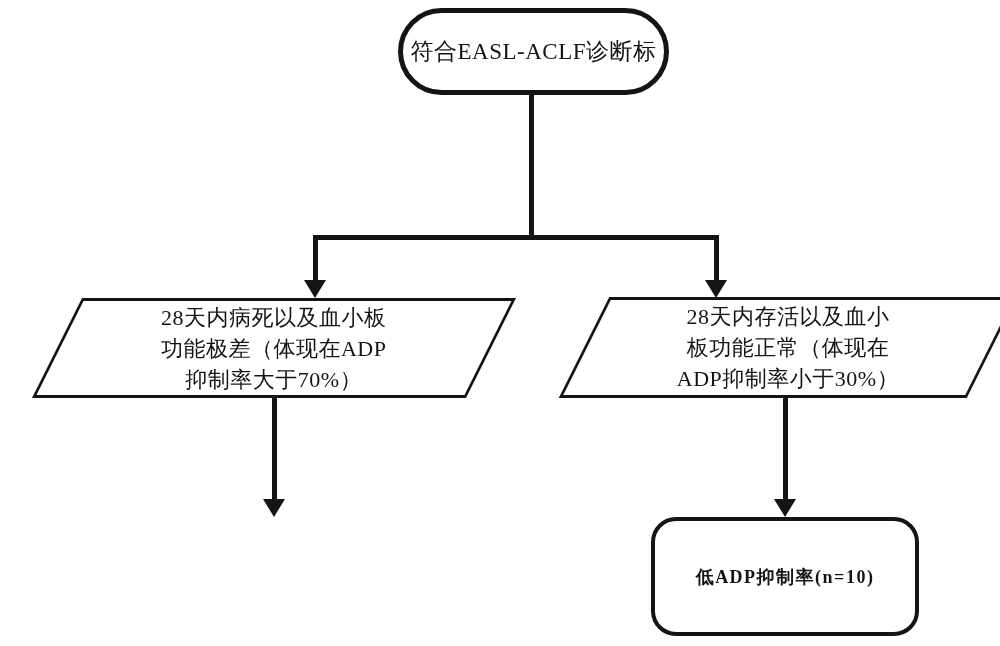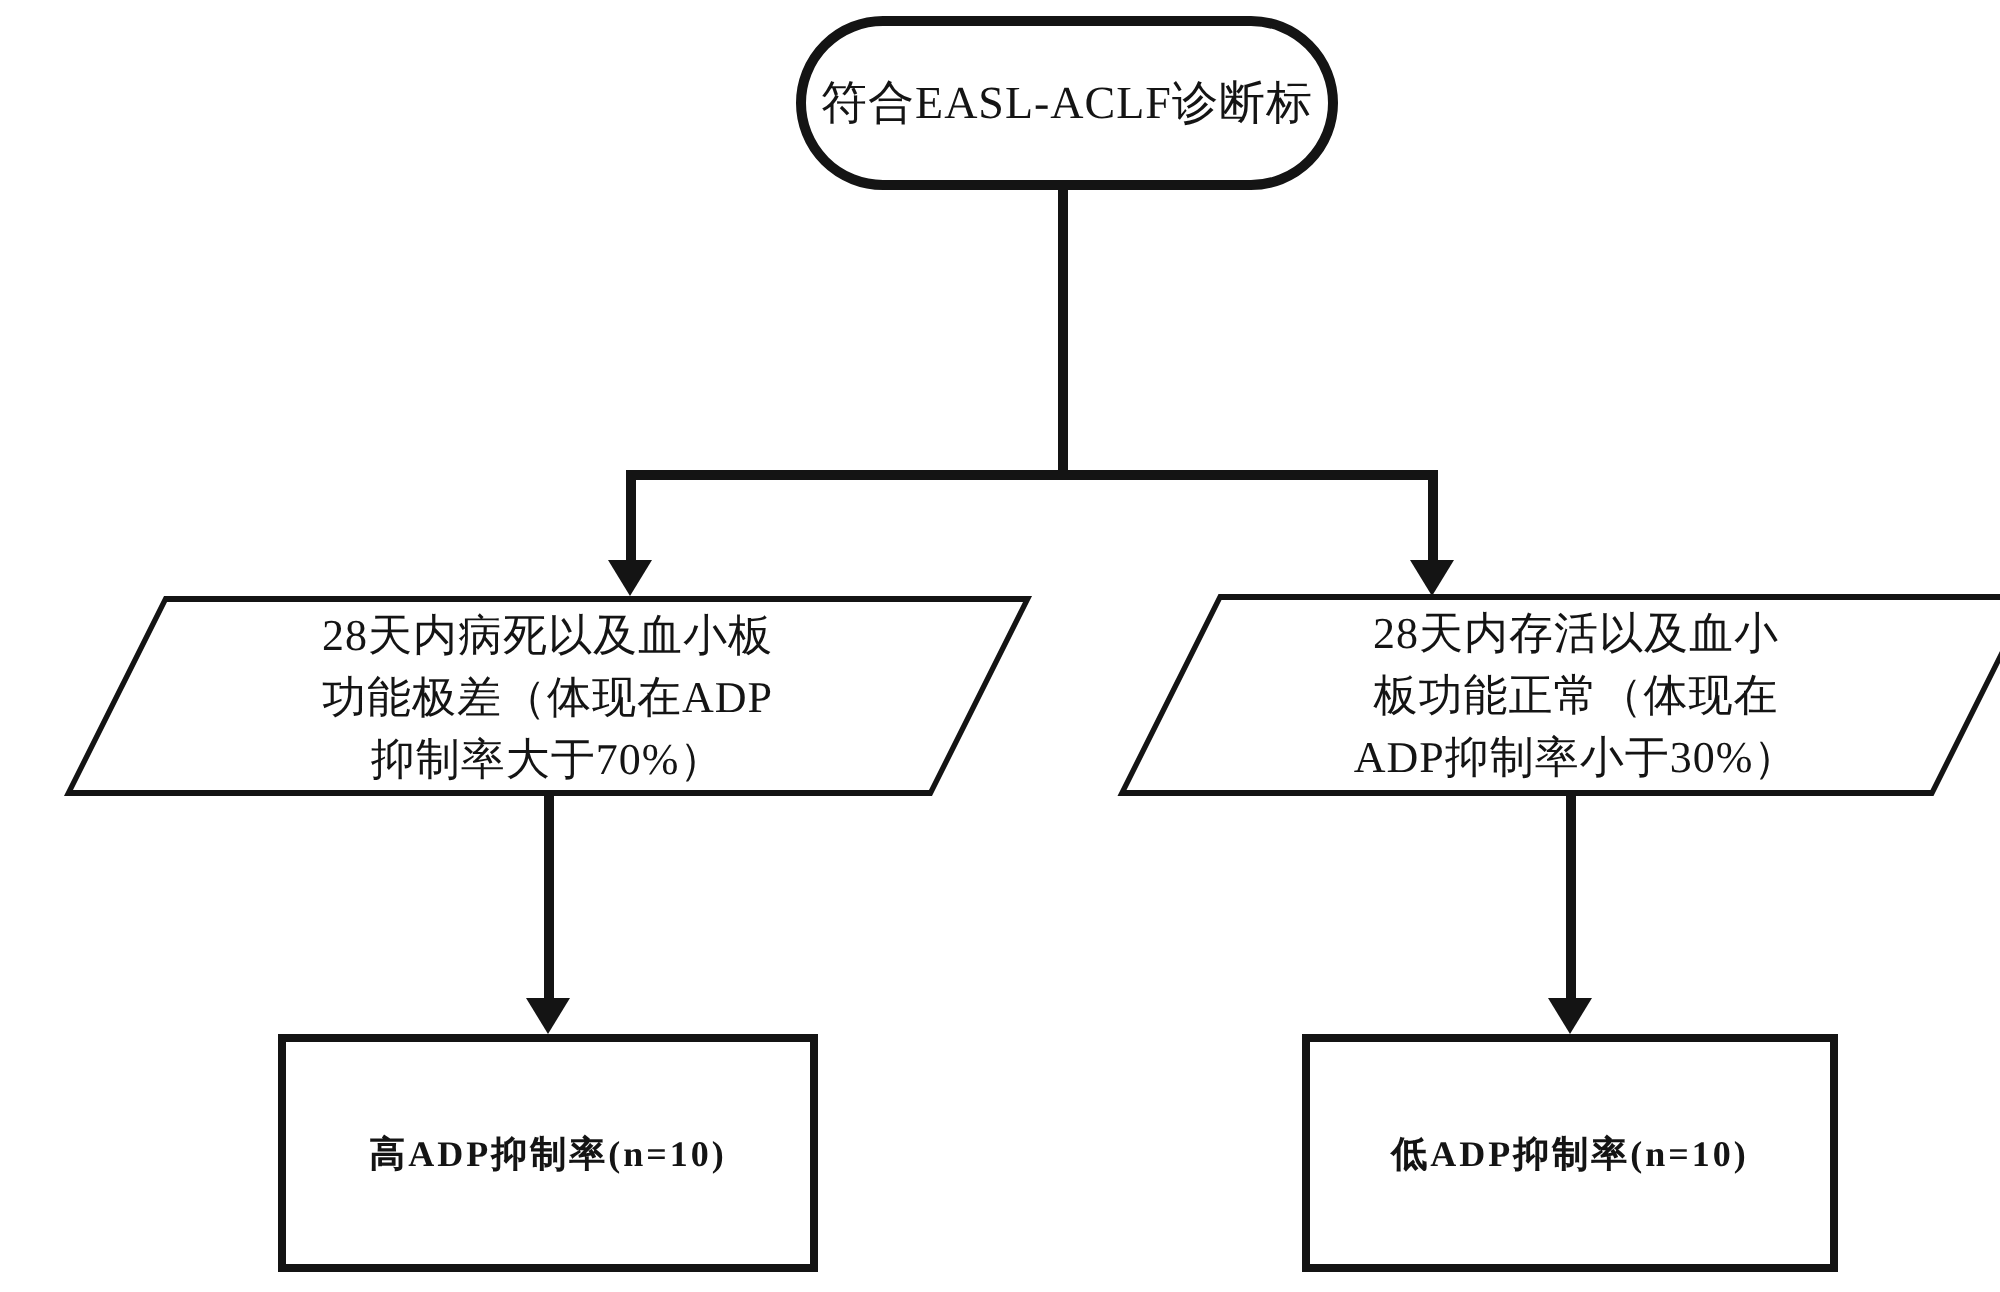--- a/index.html
+++ b/index.html
@@ -64,21 +64,21 @@
     font-size: 18px;
     font-weight: bold;
     letter-spacing: 1.5px;
   }
   #result-left {
     left: 115px; top: 517px;
     width: 270px; height: 119px;
   }
   #result-right {
     left: 627px; top: 517px;
-    width: 268px; height: 119px;
+    width: 268px; height: 119px; border-radius: 25px;
   }
   
   .line {
     position: absolute;
     background: #141414;
   }
   #stem-top        { left: 505px; top: 92px;  width: 5px;   height: 148px; }
   #branch-hline    { left: 289px; top: 235px; width: 406px; height: 5px;   }
   #drop-left-line  { left: 289px; top: 235px; width: 5px;   height: 46px;  }
   #drop-right-line { left: 690px; top: 235px; width: 5px;   height: 46px;  }
@@ -126,21 +126,18 @@
   </div>
 
   <div class="node parallelogram" id="branch-right">
     <div class="unskew">
       <div>28天内存活以及血小</div>
       <div>板功能正常（体现在</div>
       <div>ADP抑制率小于30%）</div>
     </div>
   </div>
 
-  <div class="node result-box" id="result-left">
-    <div>高ADP抑制率(n=10)</div>
-  </div>
 
   <div class="node result-box" id="result-right">
     <div>低ADP抑制率(n=10)</div>
   </div>
 
 </div>
 
 </body></html>

